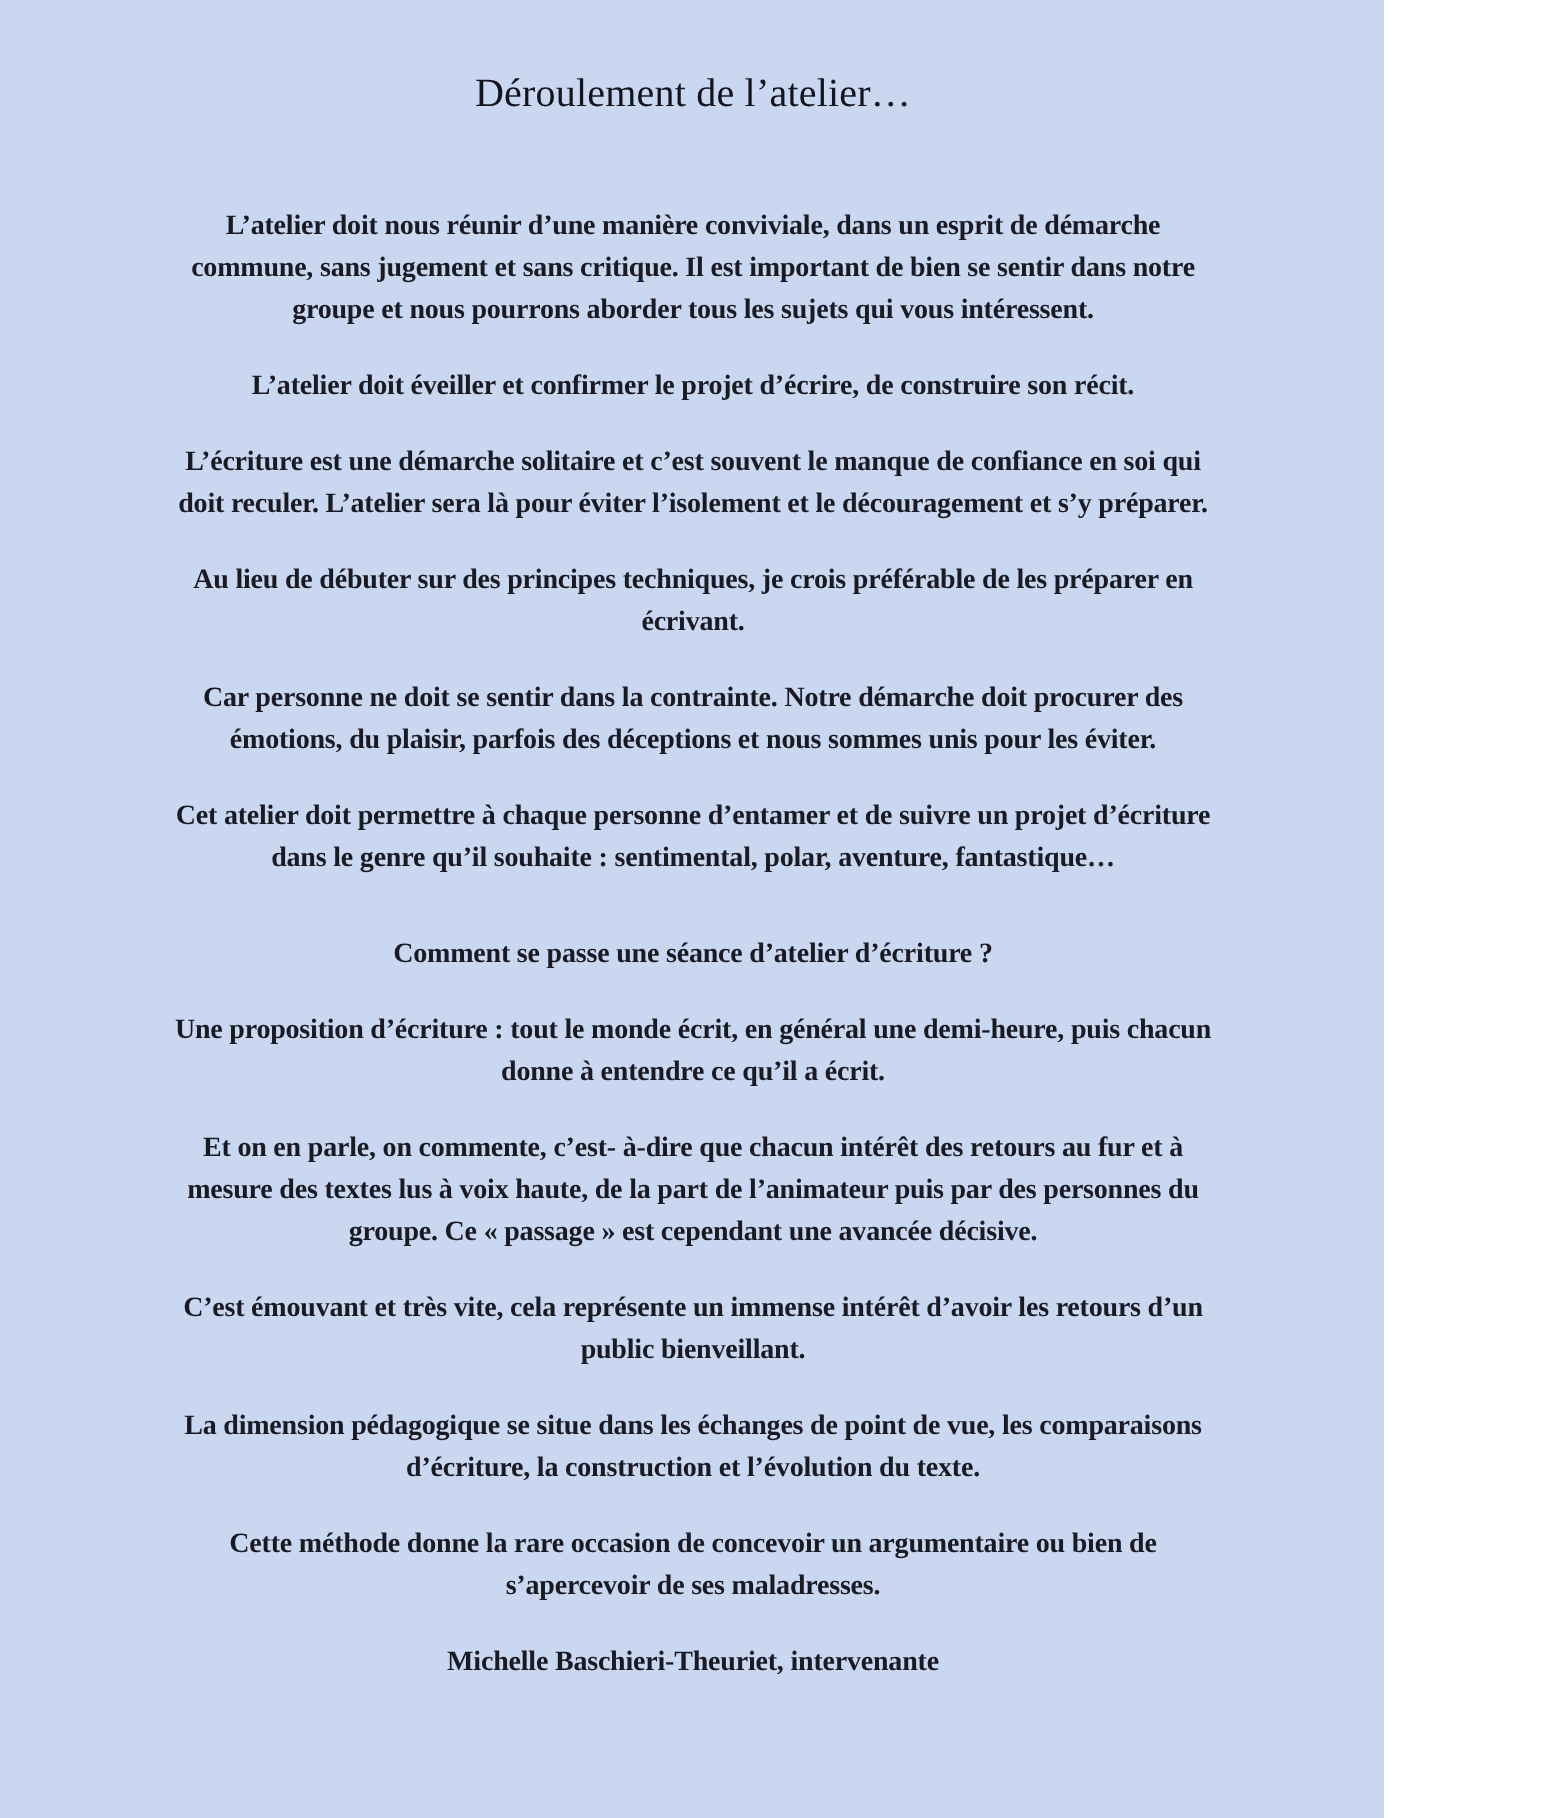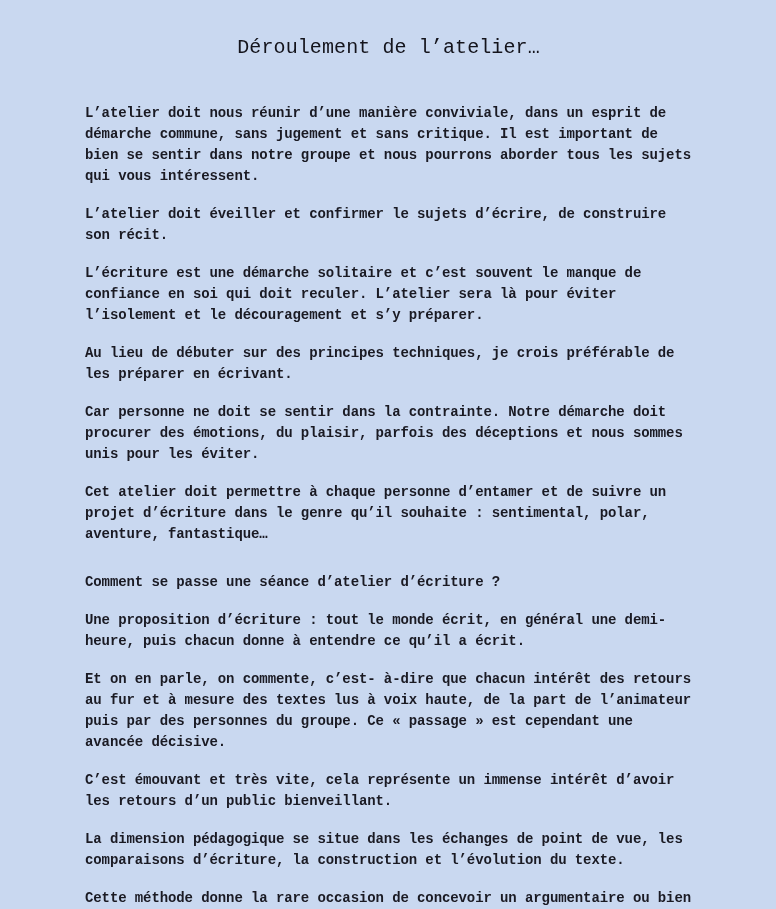--- a/index.html
+++ b/index.html
@@ -1,62 +1,62 @@
 <!DOCTYPE html>
 <html lang="fr"><head>
 <meta charset="utf-8">
 <style>
   html, body {
     margin: 0;
     padding: 0;
   }
   .page {
     position: relative;
-    width: 776px;
+    width: 692px;
     height: 909px;
     box-sizing: border-box;
     background: #c9d8f0;
     color: #1a1a23;
-    font-family: Liberation Mono, monospace;
+    font-family: Liberation Serif, serif;
     overflow: hidden;
   }
   .content {
     box-sizing: border-box;
     padding: 36px 84px 0 85px;
   }
   .doc-title {
     margin: 0 0 44px 0;
     font-size: 20px;
     font-weight: 400;
     text-align: center;
     letter-spacing: 0.1px;
     color: #14141c;
   }
   .doc-body p {
     margin: 0 0 17px 0;
     font-size: 14px;
     font-weight: 700;
     line-height: 21px;
     letter-spacing: -0.1px;
-    text-align: left;
+    text-align: center;
   }
   .doc-body p.section-gap {
     margin-top: 27px;
   }
 </style>
 </head>
 <body>
 
 <div class="page" style="background: rgb(201, 216, 240); color: rgb(26, 26, 35);">
   <div class="content">
     <h1 class="doc-title">Déroulement de l’atelier…</h1>
 
     <div class="doc-body">
       <p>L’atelier doit nous réunir d’une manière conviviale, dans un esprit de démarche commune, sans jugement et sans critique. Il est important de bien se sentir dans notre groupe et nous pourrons aborder tous les sujets qui vous intéressent.</p>
-      <p>L’atelier doit éveiller et confirmer le sujets d’écrire, de construire son récit.</p>
+      <p>L’atelier doit éveiller et confirmer le projet d’écrire, de construire son récit.</p>
       <p>L’écriture est une démarche solitaire et c’est souvent le manque de confiance en soi qui doit reculer. L’atelier sera là pour éviter l’isolement et le découragement et s’y préparer.</p>
       <p>Au lieu de débuter sur des principes techniques, je crois préférable de les préparer en écrivant.</p>
       <p>Car personne ne doit se sentir dans la contrainte. Notre démarche doit procurer des émotions, du plaisir, parfois des déceptions et nous sommes unis pour les éviter.</p>
       <p>Cet atelier doit permettre à chaque personne d’entamer et de suivre un projet d’écriture dans le genre qu’il souhaite : sentimental, polar, aventure, fantastique…</p>
       <p class="section-gap">Comment se passe une séance d’atelier d’écriture ?</p>
       <p>Une proposition d’écriture : tout le monde écrit, en général une demi-heure, puis chacun donne à entendre ce qu’il a écrit.</p>
       <p>Et on en parle, on commente, c’est- à-dire que chacun intérêt des retours au fur et à mesure des textes lus à voix haute, de la part de l’animateur puis par des personnes du groupe. Ce « passage » est cependant une avancée décisive.</p>
       <p>C’est émouvant et très vite, cela représente un immense intérêt d’avoir les retours d’un public bienveillant.</p>
       <p>La dimension pédagogique se situe dans les échanges de point de vue, les comparaisons d’écriture, la construction et l’évolution du texte.</p>
       <p>Cette méthode donne la rare occasion de concevoir un argumentaire ou bien de s’apercevoir de ses maladresses.</p>

